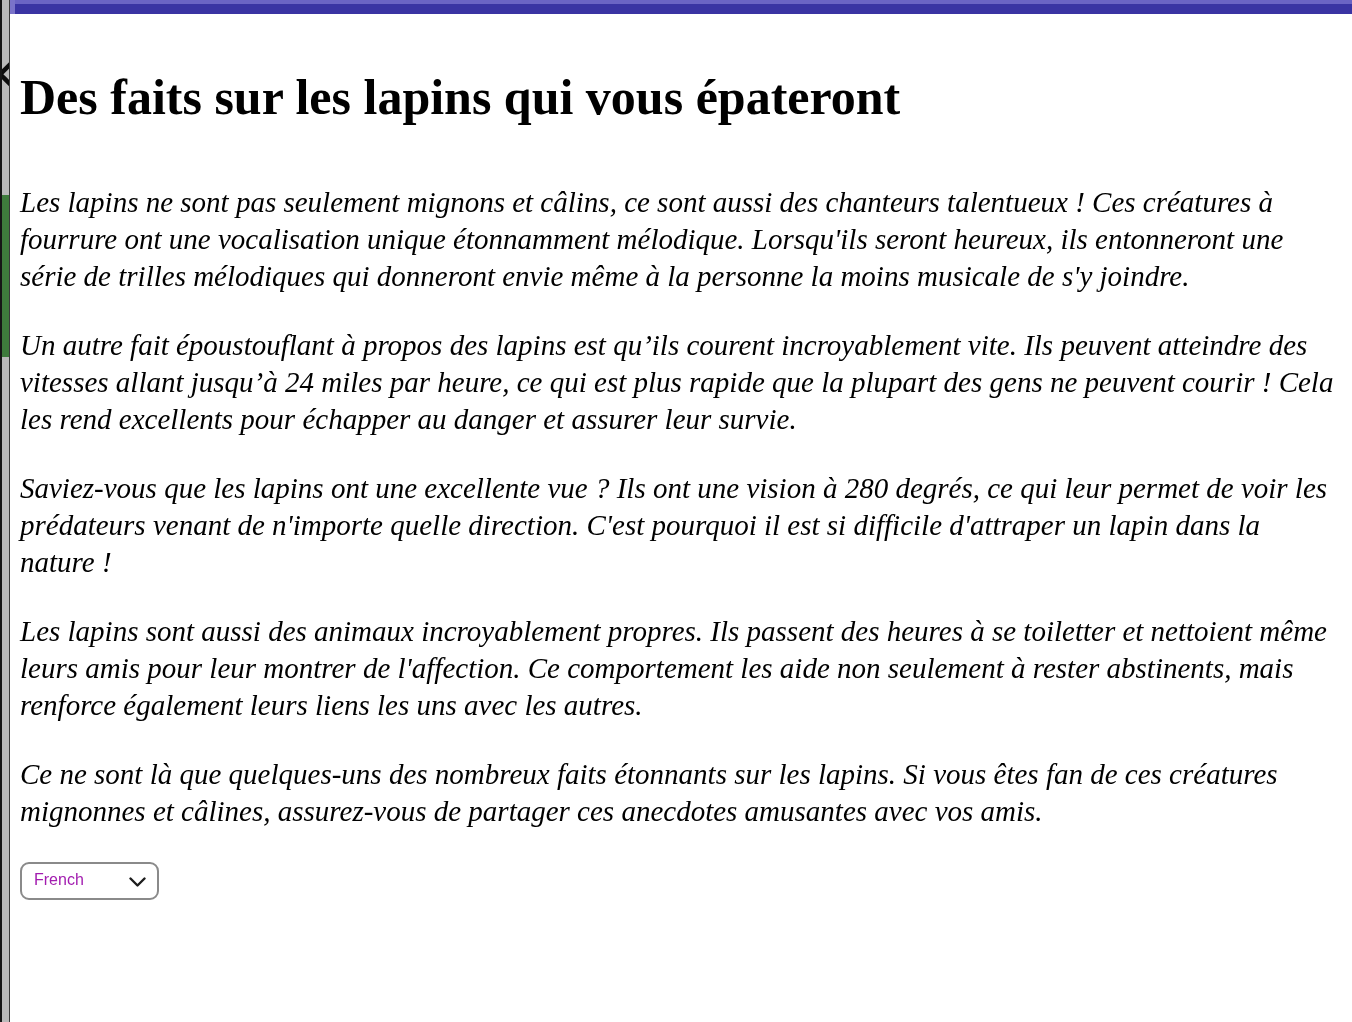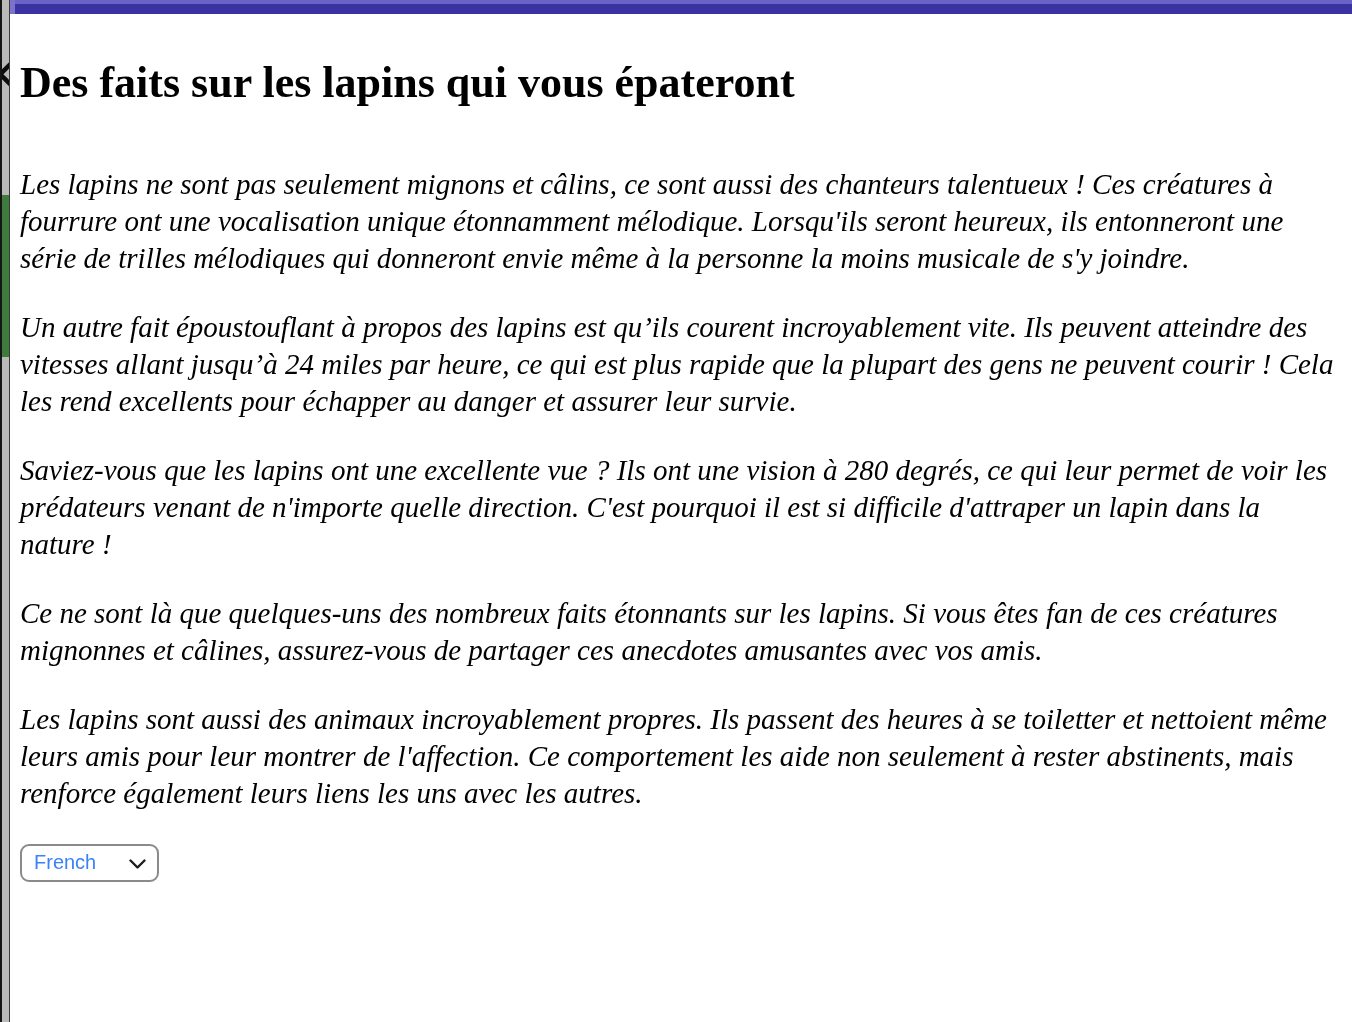--- a/index.html
+++ b/index.html
@@ -21,31 +21,31 @@
   .strip-glyph{position:absolute;left:-21px;top:52px;font-family:"DejaVu Sans",sans-serif;
     font-size:46px;line-height:46px;color:#0c0c0c;font-weight:400;}
 
   
   .top-bar{position:absolute;left:10px;right:0;top:0;height:14px;
     background:linear-gradient(to bottom,var(--top-bar-highlight) 0 4px,var(--top-bar) 4px 100%);z-index:2;}
   .top-bar-notch{position:absolute;left:0;top:0;width:5px;height:14px;background:var(--top-bar-notch);}
 
   
   .content{position:absolute;left:10px;top:14px;right:0;bottom:0;padding:0 16px 0 10px;background:var(--page-bg);}
-  h1{font-size:44px;font-weight:bold;line-height:1.15;margin:44px 0 57px 0;}
+  h1{font-size:50px;font-weight:bold;line-height:1.15;margin:55px 0 57px 0;}
   p{font-size:29px;line-height:37px;margin:32px 0;font-style:italic;}
 
   
   .select-wrap{position:relative;display:inline-block;margin-top:0;}
   select{
     -webkit-appearance:none;appearance:none;
     width:139px;height:38px;
     border:2px solid var(--select-border);border-radius:9px;
-    background:#ffffff;color:#3b82f6;
-    font-family:"Liberation Sans",sans-serif;font-size:20px;
+    background:#ffffff;color:#a21caf;
+    font-family:"Liberation Sans",sans-serif;font-size:16px;
     padding:0 34px 2px 12px;outline:none;
   }
   .chev{position:absolute;right:13px;top:15px;width:17px;height:11px;pointer-events:none;}
 </style>
 </head>
 <body>
 
 <div class="page">
 
   <div class="top-bar">
@@ -56,22 +56,22 @@
     <div class="strip-green"></div>
     <span class="strip-glyph">✕</span>
   </div>
 
   <div class="content">
     <h1>Des faits sur les lapins qui vous épateront</h1>
 
     <p>Les lapins ne sont pas seulement mignons et câlins, ce sont aussi des chanteurs talentueux ! Ces créatures à fourrure ont une vocalisation unique étonnamment mélodique. Lorsqu'ils seront heureux, ils entonneront une série de trilles mélodiques qui donneront envie même à la personne la moins musicale de s'y joindre.</p>
     <p>Un autre fait époustouflant à propos des lapins est qu’ils courent incroyablement vite. Ils peuvent atteindre des vitesses allant jusqu’à 24 miles par heure, ce qui est plus rapide que la plupart des gens ne peuvent courir ! Cela les rend excellents pour échapper au danger et assurer leur survie.</p>
     <p>Saviez-vous que les lapins ont une excellente vue ? Ils ont une vision à 280 degrés, ce qui leur permet de voir les prédateurs venant de n'importe quelle direction. C'est pourquoi il est si difficile d'attraper un lapin dans la nature !</p>
+    <p>Les lapins sont aussi des animaux incroyablement propres. Ils passent des heures à se toiletter et nettoient même leurs amis pour leur montrer de l'affection. Ce comportement les aide non seulement à rester abstinents, mais renforce également leurs liens les uns avec les autres.</p>
     <p>Ce ne sont là que quelques-uns des nombreux faits étonnants sur les lapins. Si vous êtes fan de ces créatures mignonnes et câlines, assurez-vous de partager ces anecdotes amusantes avec vos amis.</p>
-    <p>Les lapins sont aussi des animaux incroyablement propres. Ils passent des heures à se toiletter et nettoient même leurs amis pour leur montrer de l'affection. Ce comportement les aide non seulement à rester abstinents, mais renforce également leurs liens les uns avec les autres.</p>
 
     <span class="select-wrap">
       <select aria-label="Language">
         <option selected="">French</option>
       </select>
       <svg class="chev" viewBox="0 0 17 11">
         <polyline points="1.5,1.5 8.5,8.5 15.5,1.5" fill="none" stroke="#1d1d1d" stroke-width="2.4" stroke-linecap="round" stroke-linejoin="round"></polyline>
       </svg>
     </span>
   </div>

